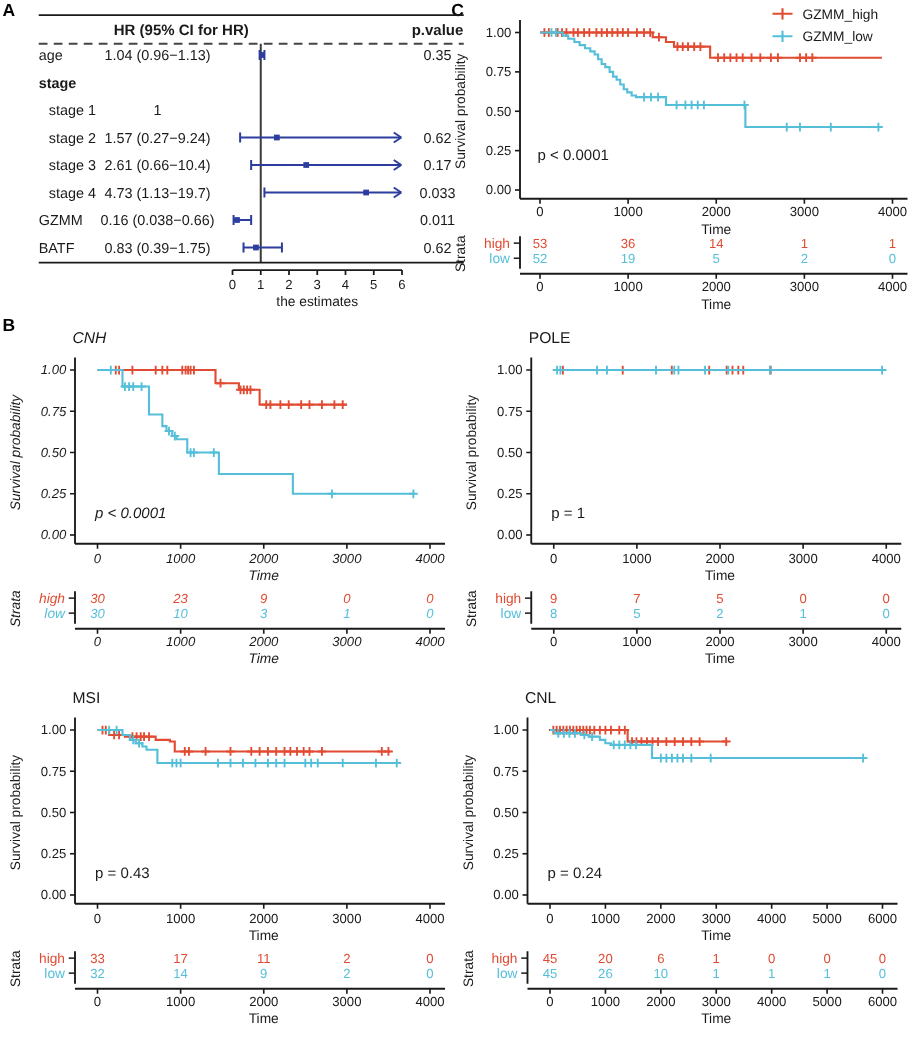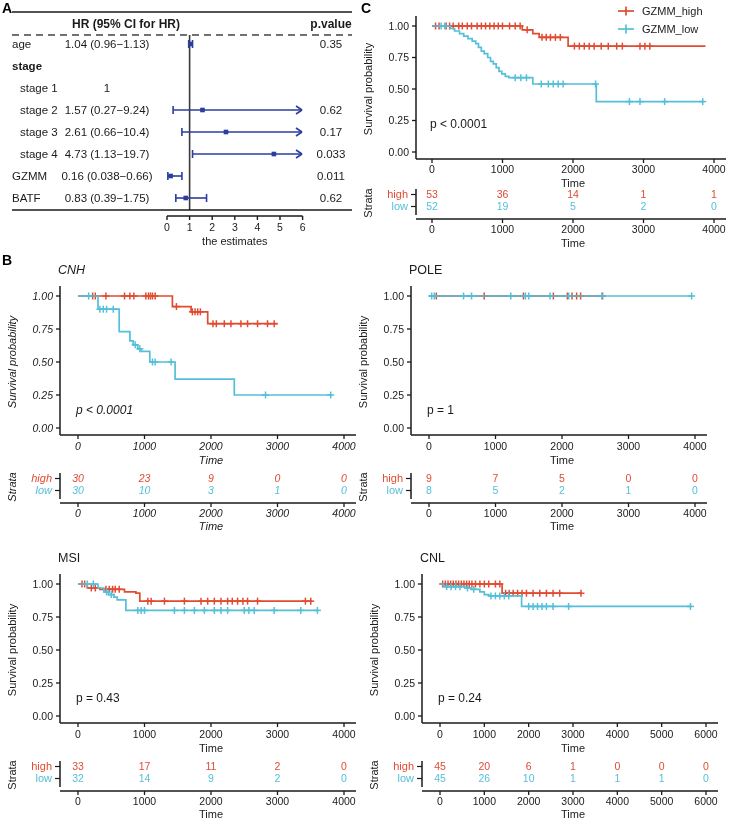--- a/index.html
+++ b/index.html
@@ -10,21 +10,21 @@
   svg text{font-family:"Liberation Sans","DejaVu Sans",sans-serif;}
 </style>
 </head>
 <body>
 
 <div class="figure">
   <div class="panel-letter" style="left:2px;top:0px;">A</div>
   <div class="panel-letter" style="left:361px;top:0px;">C</div>
   <div class="panel-letter" style="left:2px;top:252px;">B</div>
 
-  <div id="forest" class="panel" style="left:4px;top:0px;text-align:right;"><svg width="354" height="252">
+  <div id="forest" class="panel" style="left:23px;top:0px;text-align:right;"><svg width="354" height="252">
         <line x1="8" y1="12" x2="348" y2="12" stroke="#1A1A1A" stroke-width="1.4"></line>
         <text x="122" y="28" font-size="12" fill="#1A1A1A" text-anchor="middle" font-weight="bold" transform="">HR (95% CI for HR)</text>
         <text x="327" y="28" font-size="12" fill="#1A1A1A" text-anchor="middle" font-weight="bold" transform="">p.value</text>
         <line x1="8" y1="35" x2="348" y2="35" stroke="#444" stroke-width="1.6" stroke-dasharray="7,5"></line>
         <line x1="185.6" y1="35" x2="185.6" y2="210" stroke="#3A3A3A" stroke-width="1.6"></line>
         <g>
           <text x="8" y="48" font-size="11.5" fill="#1A1A1A" text-anchor="start" font-weight="normal" transform="">age</text>
           <text x="103" y="48" font-size="11.5" fill="#1A1A1A" text-anchor="middle" font-weight="normal" transform="">1.04 (0.96−1.13)</text>
           <text x="327" y="48" font-size="11.5" fill="#1A1A1A" text-anchor="middle" font-weight="normal" transform="">0.35</text>
           <line x1="184.696" y1="44" x2="188.538" y2="44" stroke="#2D3D9E" stroke-width="1.6"></line>
@@ -425,21 +425,21 @@
           <text x="140.5" y="259" font-size="10.5" fill="#1A1A1A" text-anchor="middle" font-weight="normal" transform="">1000</text>
           <line x1="207" y1="245" x2="207" y2="249" stroke="#1A1A1A" stroke-width="1.3"></line>
           <text x="207" y="259" font-size="10.5" fill="#1A1A1A" text-anchor="middle" font-weight="normal" transform="">2000</text>
           <line x1="273.5" y1="245" x2="273.5" y2="249" stroke="#1A1A1A" stroke-width="1.3"></line>
           <text x="273.5" y="259" font-size="10.5" fill="#1A1A1A" text-anchor="middle" font-weight="normal" transform="">3000</text>
           <line x1="340" y1="245" x2="340" y2="249" stroke="#1A1A1A" stroke-width="1.3"></line>
           <text x="340" y="259" font-size="10.5" fill="#1A1A1A" text-anchor="middle" font-weight="normal" transform="">4000</text>
           <text x="207" y="272" font-size="11" fill="#1A1A1A" text-anchor="middle" font-weight="normal" transform="">Time</text>
         </g>
       </svg></div>
-  <div id="km-pole" class="panel" style="left:355px;top:258px;"><svg width="360" height="290">
+  <div id="km-pole" class="panel" style="left:369px;top:258px;"><svg width="360" height="290">
         <text x="54" y="16" font-size="12.5" fill="#1A1A1A" text-anchor="start" font-weight="normal" transform="">POLE</text>
         <g>
           <line x1="56" y1="28" x2="56" y2="177" stroke="#1A1A1A" stroke-width="1.5"></line>
           <line x1="56" y1="177" x2="352" y2="177" stroke="#1A1A1A" stroke-width="1.5"></line>
           <line x1="52" y1="38" x2="56" y2="38" stroke="#1A1A1A" stroke-width="1.3"></line>
           <text x="49" y="41.5" font-size="10.5" fill="#1A1A1A" text-anchor="end" font-weight="normal" transform="">1.00</text>
           <line x1="52" y1="71" x2="56" y2="71" stroke="#1A1A1A" stroke-width="1.3"></line>
           <text x="49" y="74.5" font-size="10.5" fill="#1A1A1A" text-anchor="end" font-weight="normal" transform="">0.75</text>
           <line x1="52" y1="104" x2="56" y2="104" stroke="#1A1A1A" stroke-width="1.3"></line>
           <text x="49" y="107.5" font-size="10.5" fill="#1A1A1A" text-anchor="end" font-weight="normal" transform="">0.50</text>

